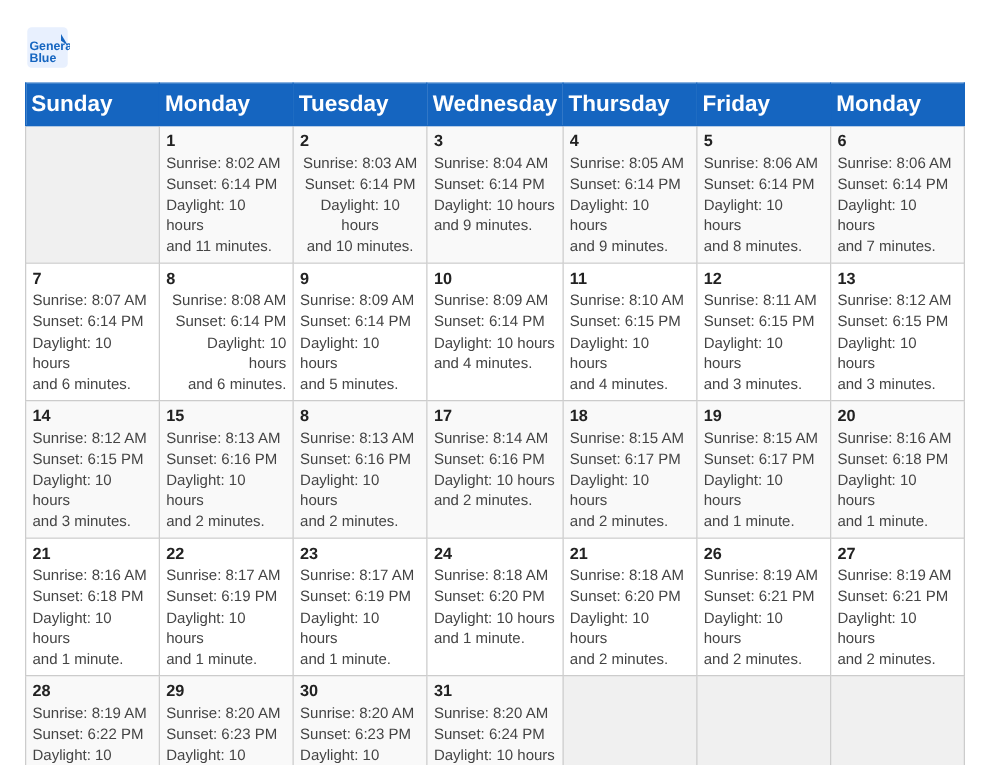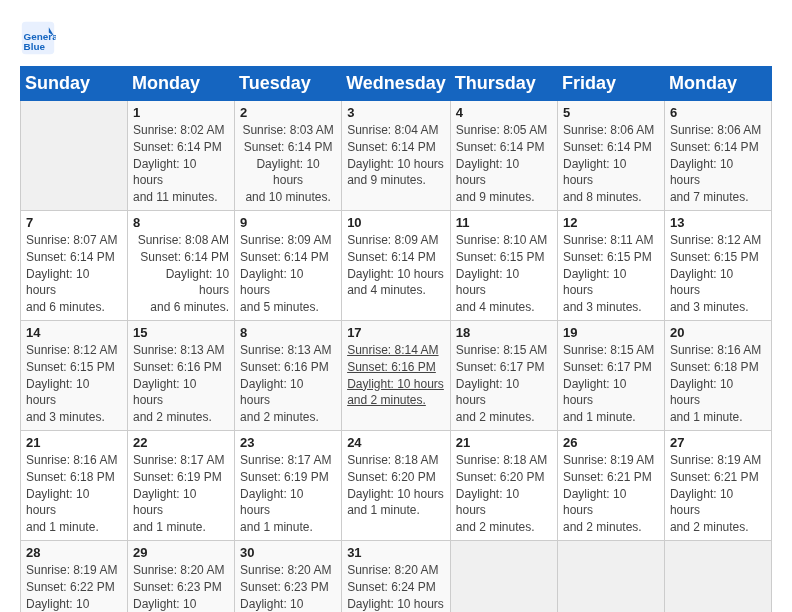--- a/index.html
+++ b/index.html
@@ -242,21 +242,21 @@
         </td>
         <td>
           <span class="day-number">8</span>
           <div class="day-info" style="white-space: pre-line;">Sunrise: 8:13 AM
 Sunset: 6:16 PM
 Daylight: 10 hours
 and 2 minutes.</div>
         </td>
         <td>
           <span class="day-number">17</span>
-          <div class="day-info" style="white-space: pre-line; text-decoration: underline;">Sunrise: 8:14 AM
+          <div class="day-info" style="white-space: pre-line;">Sunrise: 8:14 AM
 Sunset: 6:16 PM
 Daylight: 10 hours
 and 2 minutes.</div>
         </td>
         <td>
           <span class="day-number">18</span>
           <div class="day-info" style="white-space: pre-line;">Sunrise: 8:15 AM
 Sunset: 6:17 PM
 Daylight: 10 hours
 and 2 minutes.</div>

